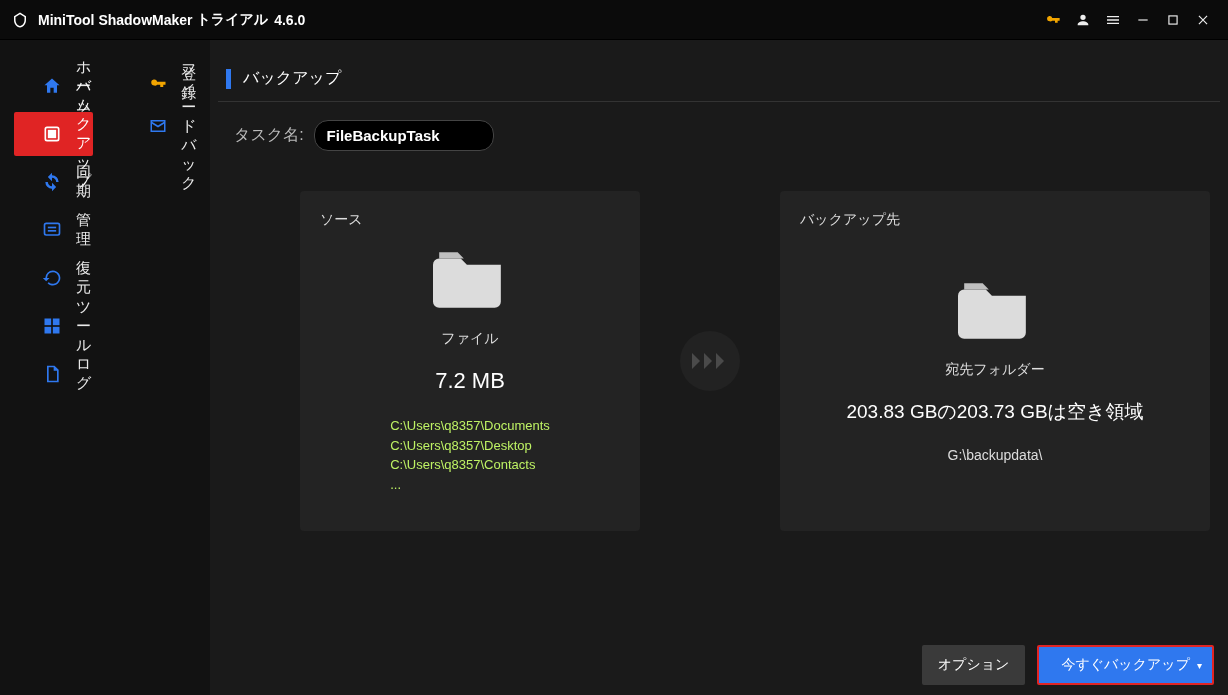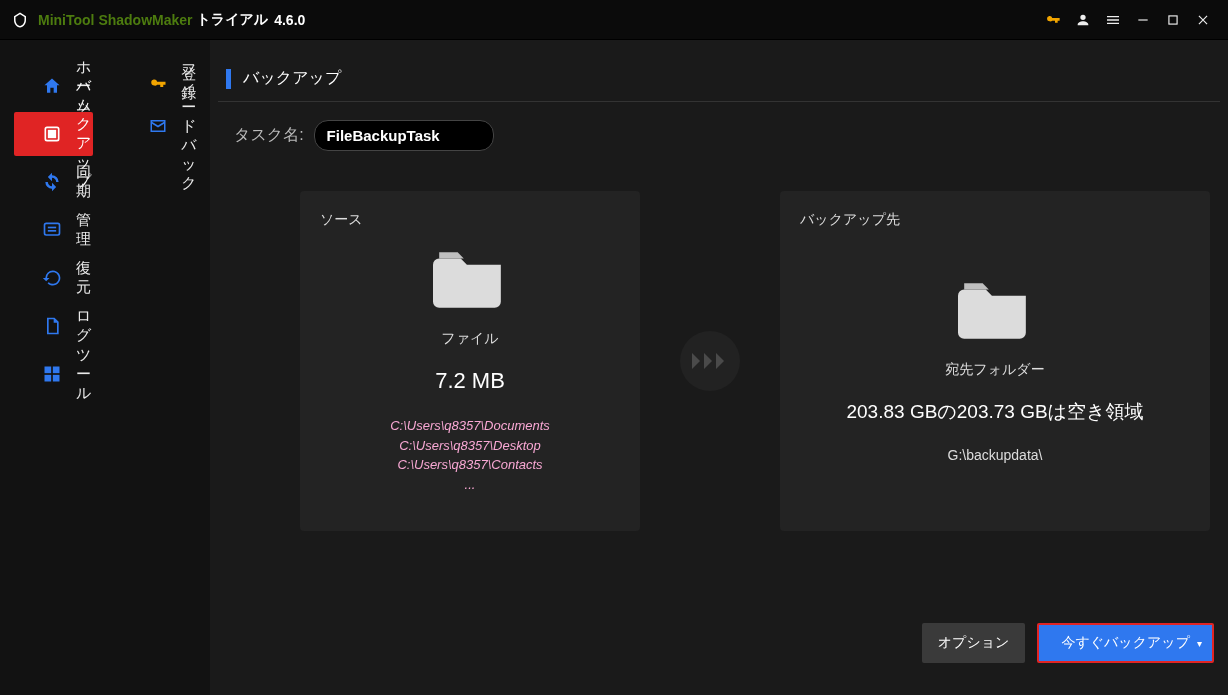--- a/index.html
+++ b/index.html
@@ -8,21 +8,21 @@
   
   .titlebar {
     height: 40px;
     background: #0b0b0b;
     display: flex;
     align-items: center;
     padding: 0 10px;
     border-bottom: 1px solid #000;
   }
   .titlebar .app-icon { width: 20px; height: 20px; margin-right: 8px; display:flex; align-items:center; justify-content:center; }
-  .titlebar .title-main { font-weight: 600; font-size: 14px; color:#4d7c0f; }
+  .titlebar .title-main { font-weight: 600; font-size: 14px; color:#ffffff; }
   .titlebar .title-trial { font-weight: 700; font-size: 14px; color:#fff; margin-left:4px; }
   .titlebar .title-ver { font-weight: 700; font-size: 14px; color:#fff; margin-left:6px; }
   .titlebar .spacer { flex: 1; }
   .titlebar .tb-btn {
     width: 30px; height: 30px;
     display: flex; align-items: center; justify-content: center;
     color: #eee; cursor: pointer;
   }
   .tb-btn.key { color:#f2a500; }
 
@@ -94,32 +94,32 @@
     padding:20px;
     cursor:pointer;
   }
   .card.dest { width:430px; }
   .card .card-label { font-size:14px; color:#ddd; }
   .card .card-center { flex:1; display:flex; flex-direction:column; align-items:center; justify-content:center; text-align:center; }
   .folder-icon { margin-bottom:18px; }
   .card-type { font-size:14px; color:#ddd; margin-bottom:20px; }
   .card-size { font-size:22px; color:#fff; margin-bottom:22px; }
   .card-summary { font-size:19px; color:#fff; margin-bottom:22px; }
-  .card-paths { font-size:13px; color:#f9a8d4; line-height:1.5; text-align:center;font-style:italic; }
+  .card-paths { font-size:13px; color:#bef264; line-height:1.5; text-align:left; }
   .card-path-single { font-size:14px; color:#ddd; }
 
   .arrow-badge {
     width:60px; height:60px; border-radius:50%;
     background:#222; display:flex; align-items:center; justify-content:center;
     color:#555; letter-spacing:-2px;
   }
 
   
   .footer-buttons {
-    position:absolute; bottom:32px; right:14px;
+    position:absolute; bottom:10px; right:14px;
     display:flex; gap:12px; align-items:center;
   }
   .btn {
     height:40px; display:flex; align-items:center; justify-content:center;
     font-size:14px; cursor:pointer; border-radius:2px;
   }
   .btn-options {
     background:#3a3a3a; color:#fff; padding:0 16px;
   }
   .btn-backup {
@@ -224,36 +224,36 @@
           <svg width="20" height="20" viewBox="0 0 24 24">
               <path fill="#2f78ef" d="M13 3a9 9 0 0 0-9 9H1l4 4 4-4H6a7 7 0 1 1 2.05 4.95l-1.41 1.41A9 9 0 1 0 13 3z"></path>
             </svg>
         </span>
         <span>復元</span>
       </div>
 
       <div class="nav-item">
         <span class="icon">
           <svg width="20" height="20" viewBox="0 0 24 24">
-              <path fill="#2f78ef" d="M6 2h9l5 5v15H6zM8 4v16h10V8h-4V4z"></path>
-            </svg>
-        </span>
-        <span>ログ</span>
-      </div>
-
-      <div class="nav-item">
-        <span class="icon">
-          <svg width="20" height="20" viewBox="0 0 24 24">
               <rect x="3" y="3" width="8" height="8" fill="#2f78ef"></rect>
               <rect x="13" y="3" width="8" height="8" fill="#2f78ef"></rect>
               <rect x="3" y="13" width="8" height="8" fill="#2f78ef"></rect>
               <rect x="13" y="13" width="8" height="8" fill="#2f78ef"></rect>
             </svg>
         </span>
         <span>ツール</span>
+      </div>
+
+      <div class="nav-item">
+        <span class="icon">
+          <svg width="20" height="20" viewBox="0 0 24 24">
+              <path fill="#2f78ef" d="M6 2h9l5 5v15H6zM8 4v16h10V8h-4V4z"></path>
+            </svg>
+        </span>
+        <span>ログ</span>
       </div>
 
     </div>
 
     <div class="bottom">
       <div class="bottom-item">
         <span class="icon">
           <svg width="18" height="18" viewBox="0 0 24 24">
               <path fill="#f2a500" d="M7 14a4 4 0 1 1 3.87-5H22v4h-3v3h-4v-3h-4.13A4 4 0 0 1 7 14z"></path>
             </svg>

